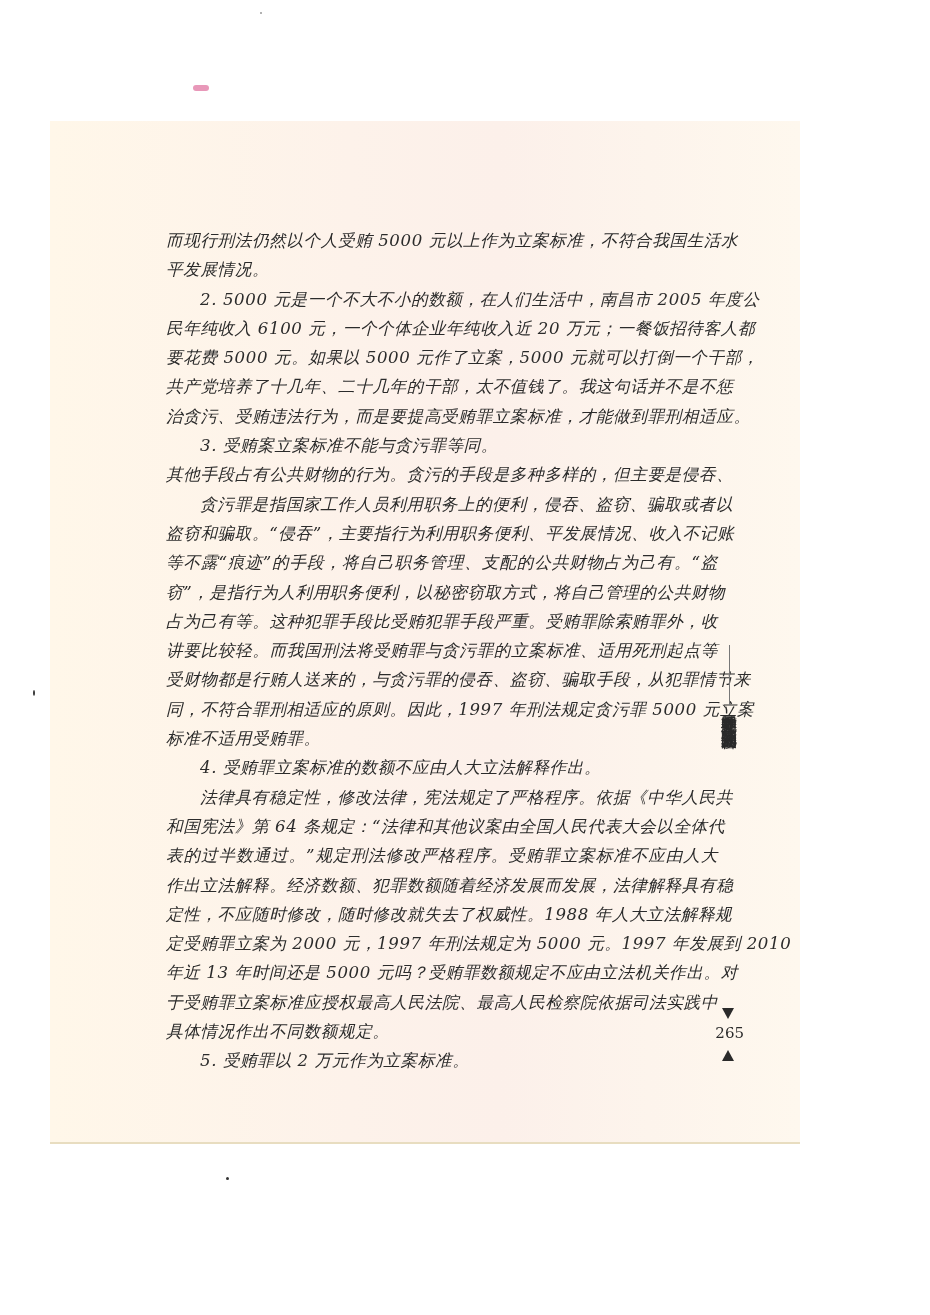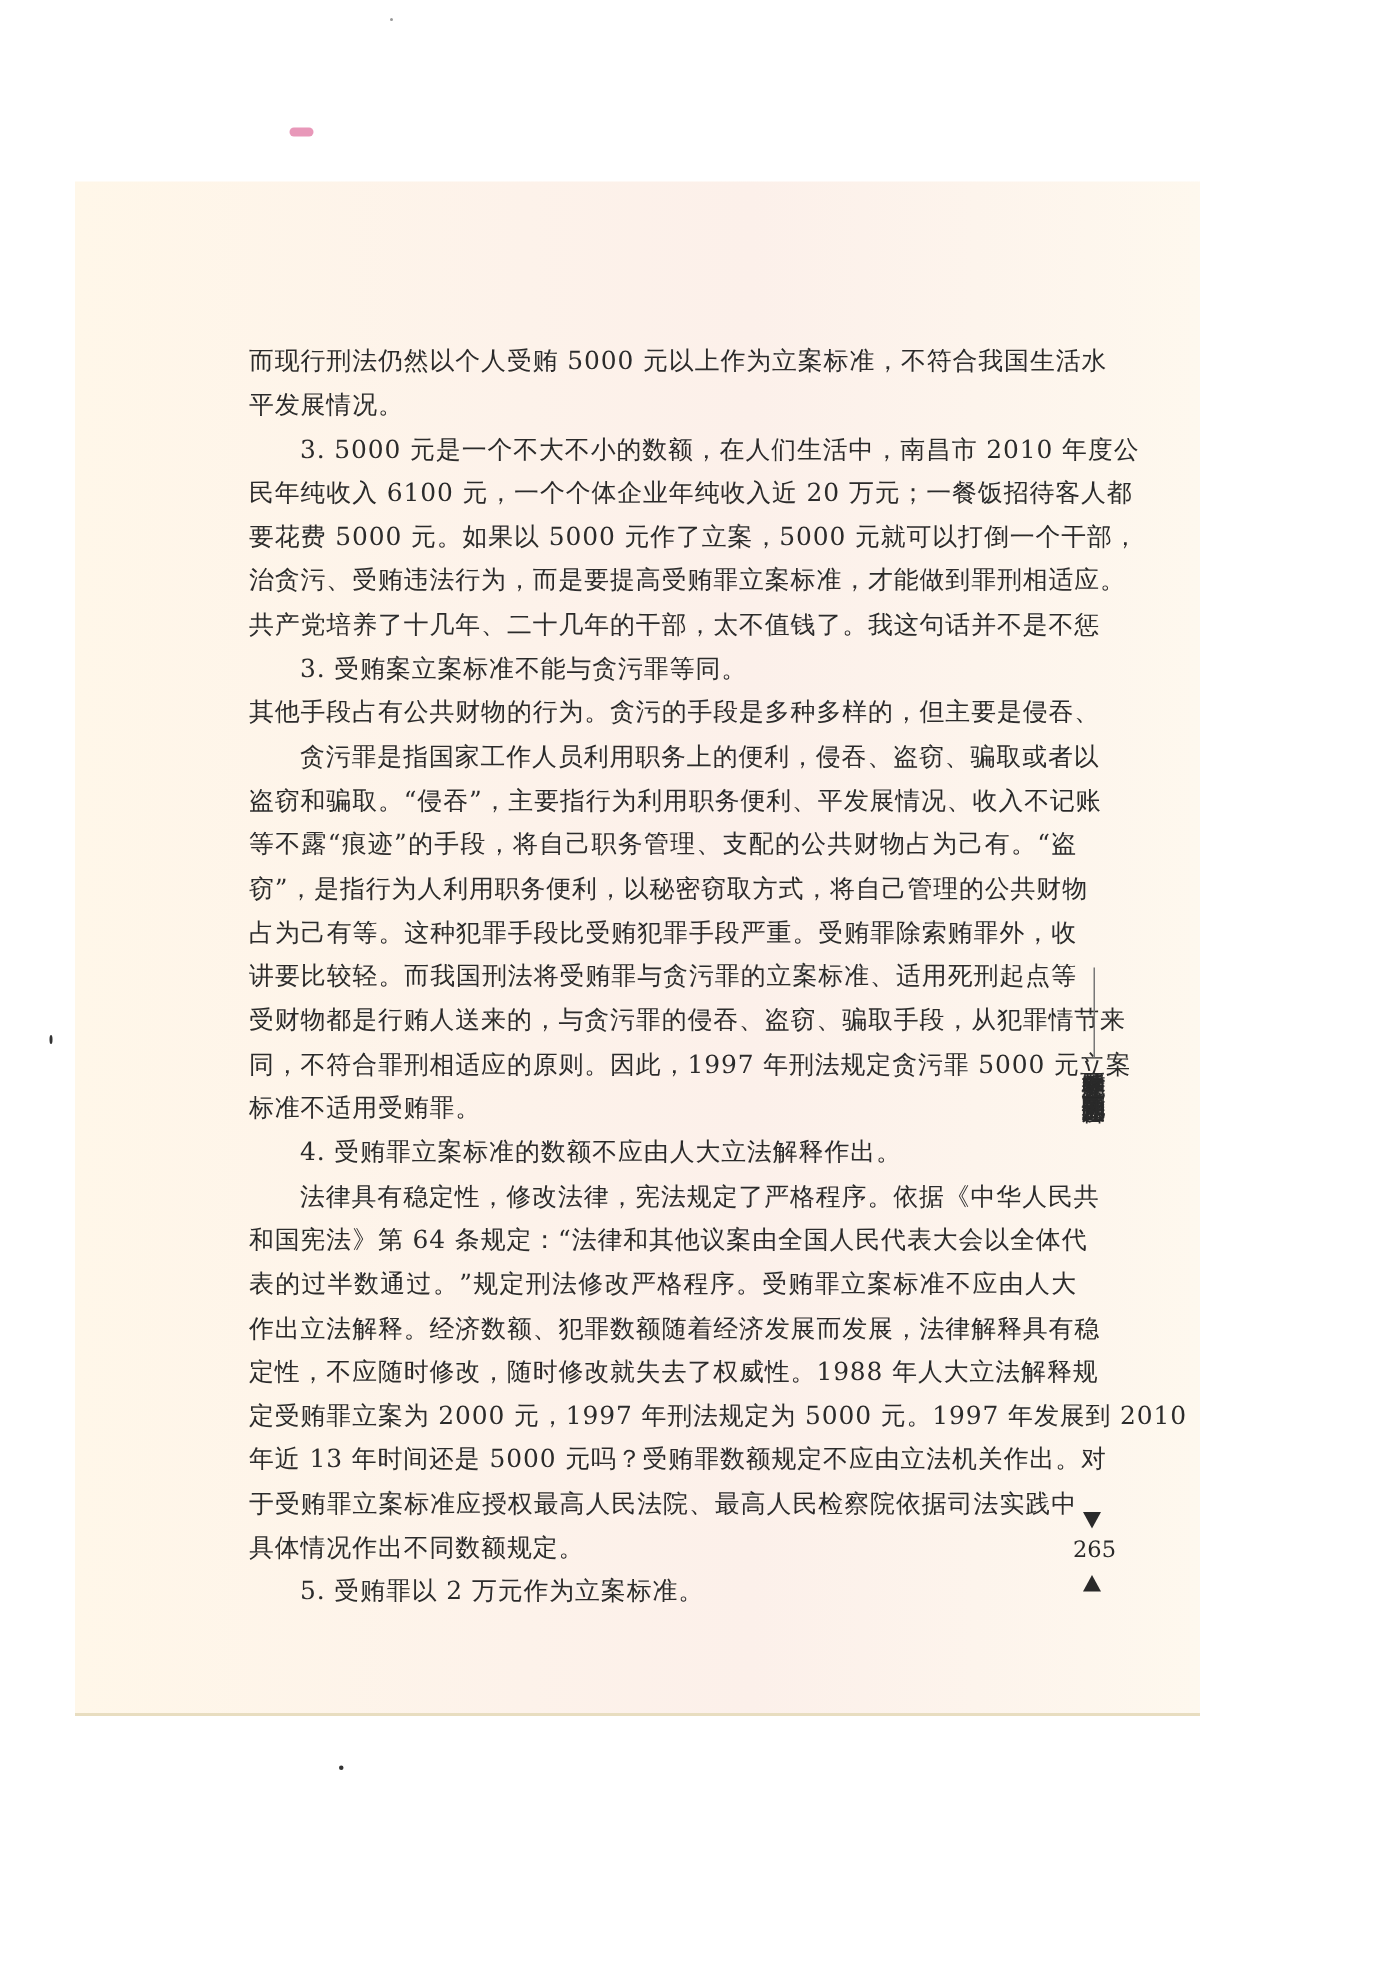--- a/index.html
+++ b/index.html
@@ -48,20 +48,21 @@
       color: #2b2b2b;
       font-size: 16.6px;
       line-height: 29.3px;
       letter-spacing: 0.6px;
     }
     .line {
       display: block;
       white-space: nowrap;
       height: 29.3px;
       overflow: visible;
+      font-style: italic;
     }
     .line.justify {
       text-align: justify;
       text-align-last: justify;
     }
     .indent {
       padding-left: 34px;
     }
     .side-rule {
       position: absolute;
@@ -117,25 +118,25 @@
 <div class="scan-speck" style="left:33px;top:690px;width:2px;height:6px;"></div>
 <div class="scan-speck" style="left:226px;top:1177px;"></div>
 <div class="scan-speck" style="left:758px;top:960px;width:2px;height:2px;"></div>
 <div class="scan-speck" style="left:260px;top:12px;width:2px;height:2px;background:#999;"></div>
 
 <div class="page">
 
   <div class="body-text">
     <span class="line justify">而现行刑法仍然以个人受贿 5000 元以上作为立案标准，不符合我国生活水</span>
     <span class="line">平发展情况。</span>
-    <span class="line justify indent">3. 5000 元是一个不大不小的数额，在人们生活中，南昌市 2010 年度公</span>
+    <span class="line justify indent">2. 5000 元是一个不大不小的数额，在人们生活中，南昌市 2005 年度公</span>
     <span class="line justify">民年纯收入 6100 元，一个个体企业年纯收入近 20 万元；一餐饭招待客人都</span>
     <span class="line justify">要花费 5000 元。如果以 5000 元作了立案，5000 元就可以打倒一个干部，</span>
+    <span class="line justify">共产党培养了十几年、二十几年的干部，太不值钱了。我这句话并不是不惩</span>
     <span class="line justify">治贪污、受贿违法行为，而是要提高受贿罪立案标准，才能做到罪刑相适应。</span>
-    <span class="line justify">共产党培养了十几年、二十几年的干部，太不值钱了。我这句话并不是不惩</span>
     <span class="line indent">3. 受贿案立案标准不能与贪污罪等同。</span>
     <span class="line justify">其他手段占有公共财物的行为。贪污的手段是多种多样的，但主要是侵吞、</span>
     <span class="line justify indent">贪污罪是指国家工作人员利用职务上的便利，侵吞、盗窃、骗取或者以</span>
     <span class="line justify">盗窃和骗取。“侵吞”，主要指行为利用职务便利、平发展情况、收入不记账</span>
     <span class="line justify">等不露“痕迹”的手段，将自己职务管理、支配的公共财物占为己有。“盗</span>
     <span class="line justify">窃”，是指行为人利用职务便利，以秘密窃取方式，将自己管理的公共财物</span>
     <span class="line justify">占为己有等。这种犯罪手段比受贿犯罪手段严重。受贿罪除索贿罪外，收</span>
     <span class="line justify">讲要比较轻。而我国刑法将受贿罪与贪污罪的立案标准、适用死刑起点等</span>
     <span class="line justify">受财物都是行贿人送来的，与贪污罪的侵吞、盗窃、骗取手段，从犯罪情节来</span>
     <span class="line justify">同，不符合罪刑相适应的原则。因此，1997 年刑法规定贪污罪 5000 元立案</span>

